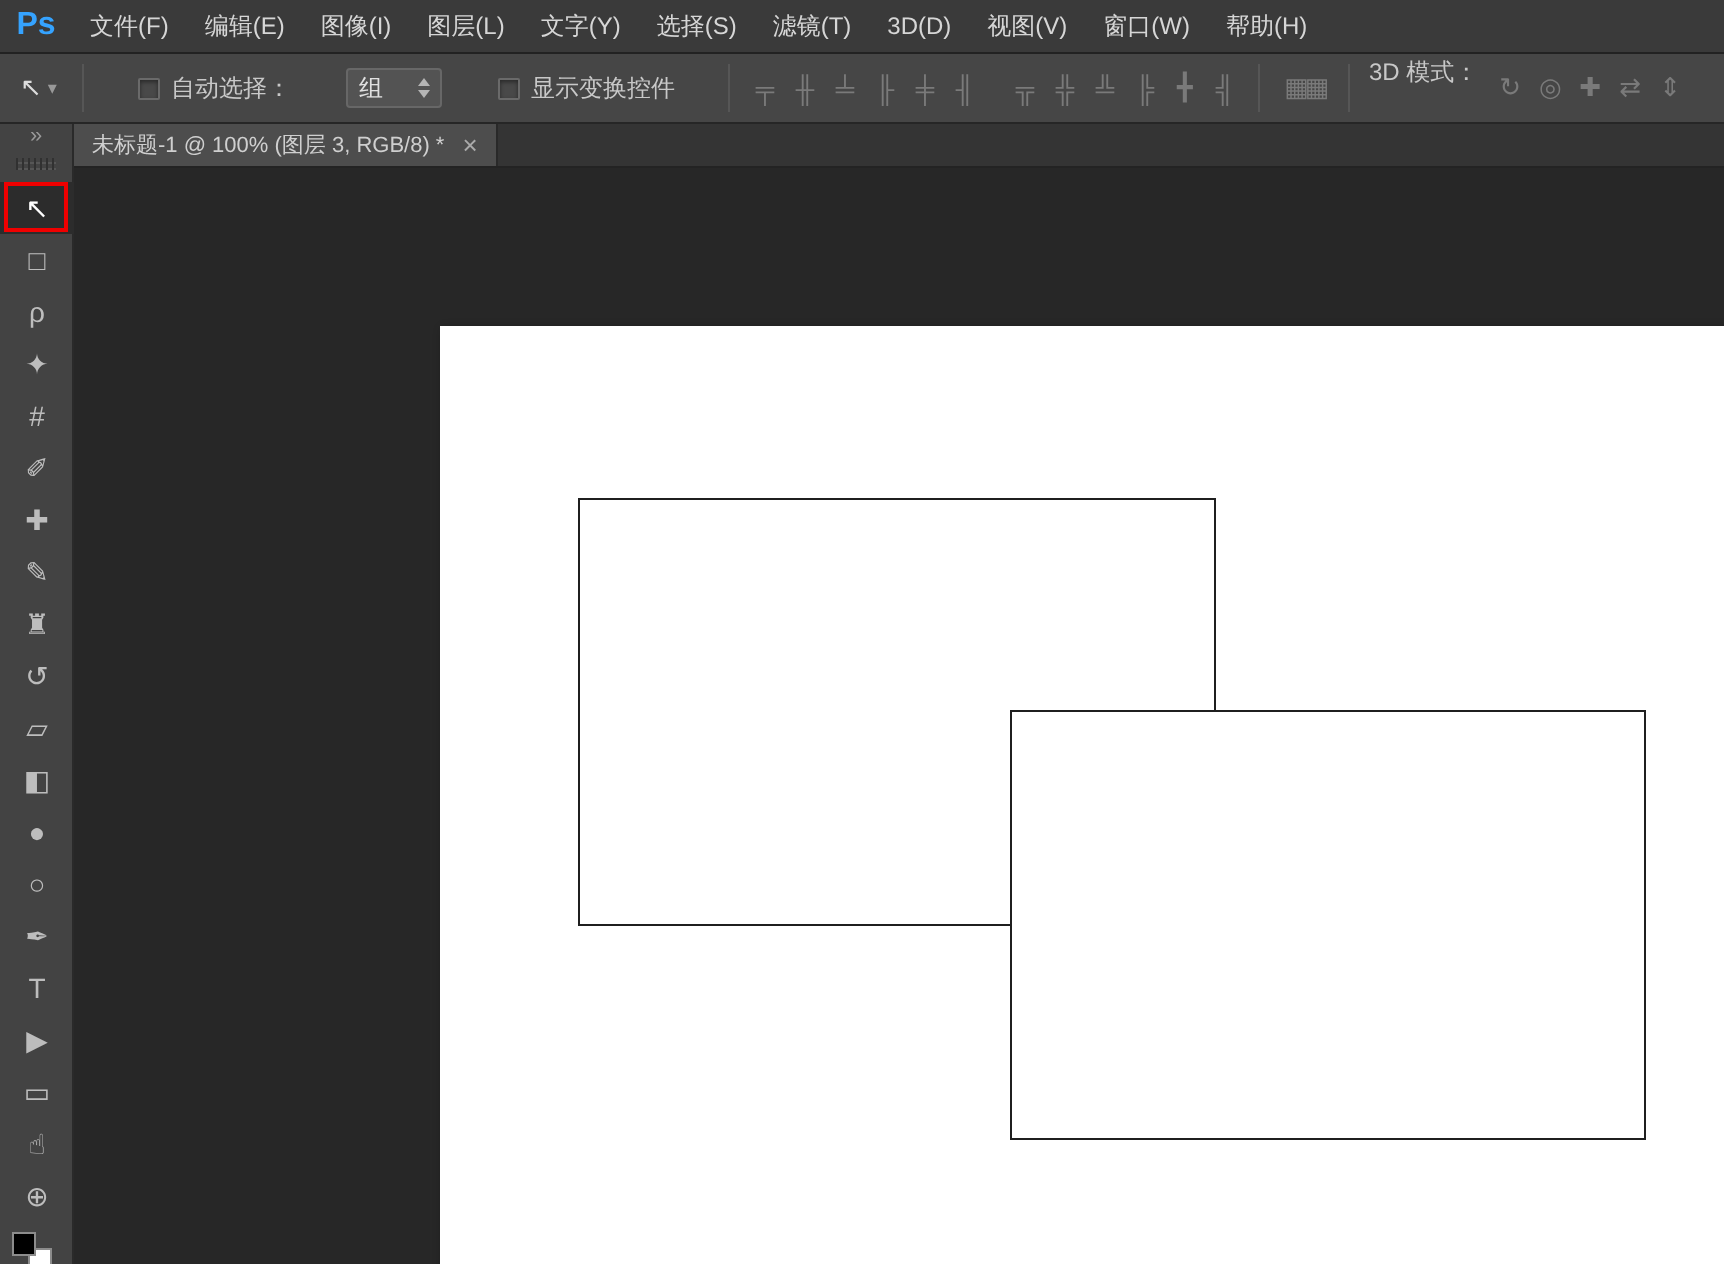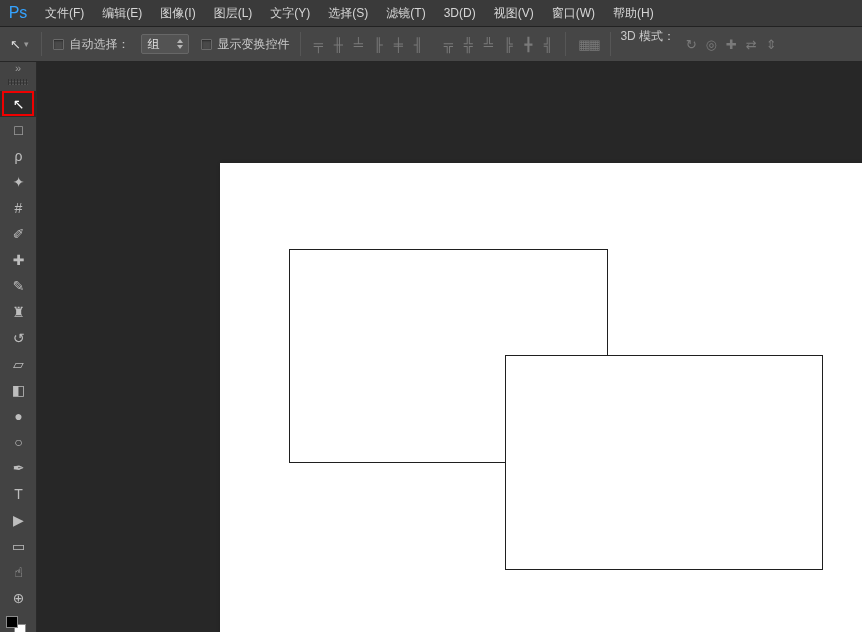--- a/index.html
+++ b/index.html
@@ -3,32 +3,32 @@
 <meta charset="utf-8">
 <style>
   *{margin:0;padding:0;box-sizing:border-box}
   html,body{width:862px;height:632px;overflow:hidden;background:#272727;
     font-family:"Liberation Sans","DejaVu Sans",sans-serif;}
   #app{position:relative;width:862px;height:632px;overflow:hidden}
 
   
   .menubar{position:absolute;left:0;top:0;width:862px;height:27px;background:#3a3a3a;
     border-bottom:1px solid #222;display:flex;align-items:center;color:#d6d6d6;font-size:12px;z-index:6}
-  .ps-logo{width:36px;text-align:center;font-weight:normal;font-size:16px;color:#35a3ff}
+  .ps-logo{width:36px;text-align:center;font-weight:bold;font-size:16px;color:#35a3ff}
   .menu-items{display:flex;height:27px;align-items:flex-end}
   .menu-item{padding:0 9px;height:27px;line-height:27px;cursor:default}
 
   
   .optionsbar{position:absolute;left:0;top:27px;width:862px;height:35px;background:#464646;
     border-bottom:1px solid #262626;display:flex;align-items:center;font-size:12px;color:#c8c8c8;z-index:6}
   .tool-preset{display:flex;align-items:center;gap:3px;padding:0 6px 0 10px;height:24px}
   .tp-icon{color:#ddd;font-size:13px}
   .tp-caret{color:#999;font-size:9px}
   .vsep{width:1px;height:24px;background:#2e2e2e;border-right:1px solid #565656;margin:0 7px}
-  .opt-check{display:flex;align-items:center;gap:5px;margin:0 4px;cursor:default}
+  .opt-check{display:flex;align-items:center;gap:5px;margin:0 20px;cursor:default}
   .checkbox{width:11px;height:11px;background:#494949;border:1px solid #6a6a6a;
     box-shadow:inset 0 1px 2px rgba(0,0,0,.45);border-radius:1px}
   .dropdown{display:flex;align-items:center;justify-content:space-between;height:20px;min-width:48px;
     background:#535353;border:1px solid #676767;border-radius:2px;padding:0 5px;margin:0 8px;color:#e0e0e0}
   .stepper{display:flex;flex-direction:column;gap:2px;margin-left:8px}
   .stepper i{display:block;width:0;height:0;border-left:3px solid transparent;border-right:3px solid transparent}
   .stepper .up{border-bottom:4px solid #b5b5b5}
   .stepper .down{border-top:4px solid #b5b5b5}
   .icon-row{display:flex;align-items:center}
   .opt-icon{width:20px;height:22px;display:flex;align-items:center;justify-content:center;
@@ -207,20 +207,26 @@
         <div class="tool">
           <span class="glyph">⊕</span>
         </div>
       </div>
     <div class="swatches">
       <div class="sw bg"></div>
       <div class="sw fg"></div>
     </div>
   </div>
 
+  <div class="tabstrip" id="tabstrip">
+      <div class="tab active">
+        <span class="tab-title">未标题-1 @ 100% (图层 3, RGB/8) *</span>
+        <span class="tab-close">×</span>
+      </div>
+    </div>
 
   <div class="canvas-area">
     <div class="document" id="document" style="left: 183px; top: 79px; width: 760px; height: 600px;">
         <div class="shape-rect" style="left: 69px; top: 86px; width: 319px; height: 214px;"></div>
         <div class="shape-rect" style="left: 285px; top: 192px; width: 318px; height: 215px;"></div>
       </div>
   </div>
 
 </div>
 

